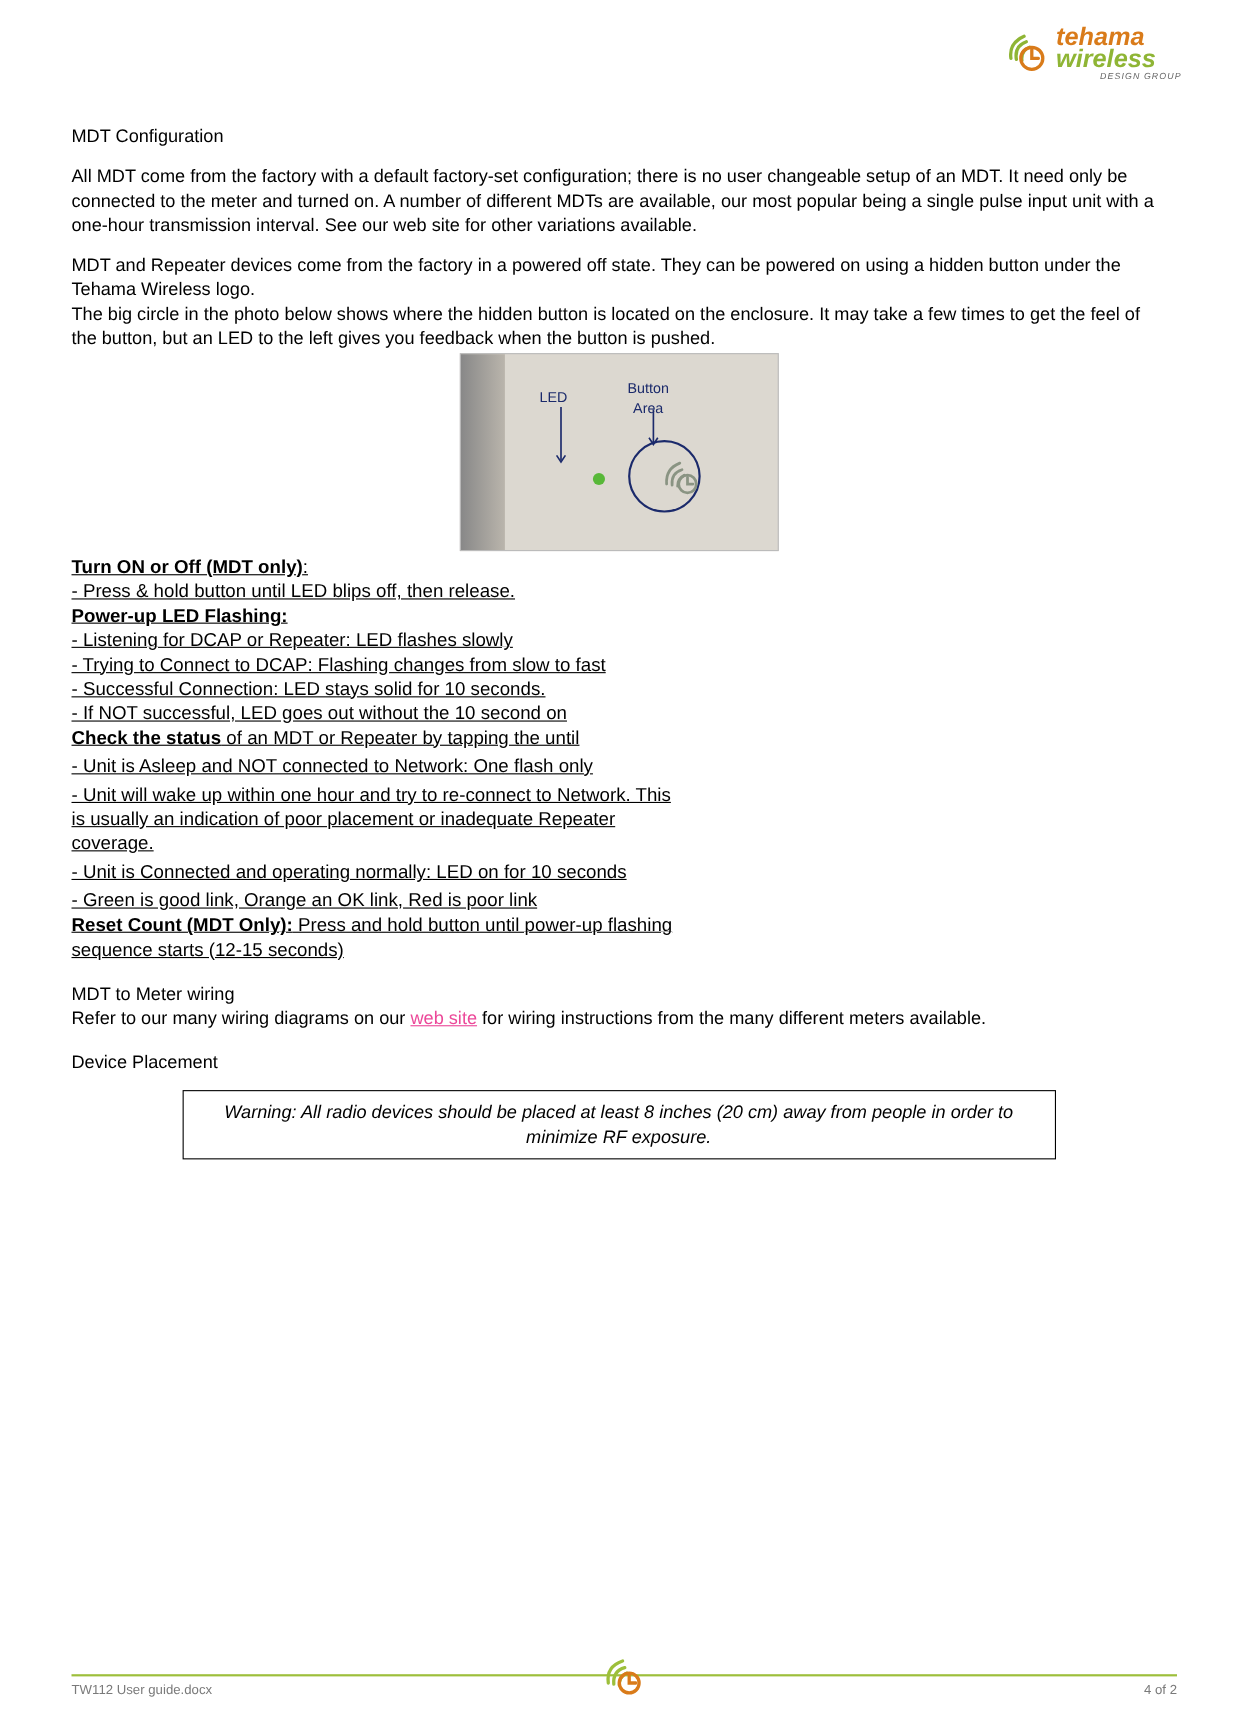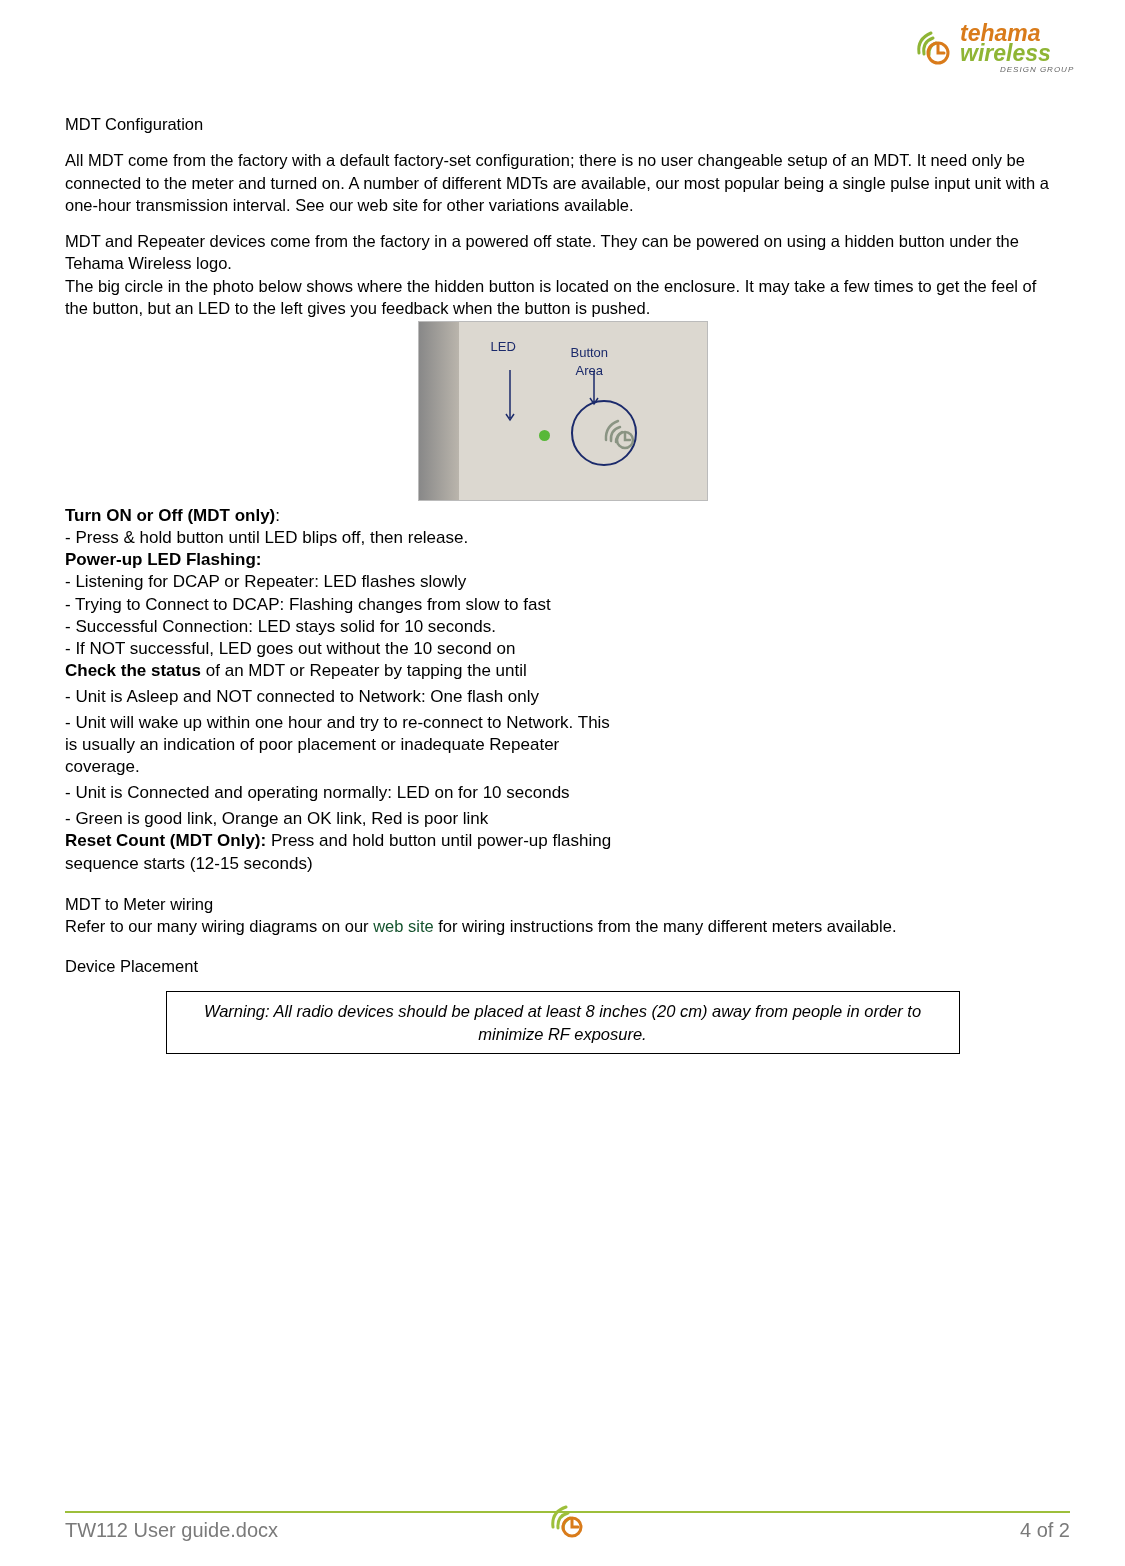--- a/index.html
+++ b/index.html
@@ -45,36 +45,36 @@
     position:absolute;font-size:13px;color:#1b2a6b;font-family:Arial,sans-serif;
   }
   .led-dot {
     position:absolute;width:11px;height:11px;border-radius:50%;
     background:#58b838;left:120px;top:108px;
   }
   .swirl {
     position:absolute;left:183px;top:92px;width:38px;height:38px;
     color:#7a8572;display:flex;align-items:center;justify-content:center;
   }
-  .arial-block { font-family: Arial, Helvetica, sans-serif; font-size: 17px; line-height:1.3; }
+  .arial-block { font-family: Arial, Helvetica, sans-serif; font-size: 17px; line-height:1.3;text-decoration:underline; }
   .arial-block .bold { font-weight: bold; }
   .dash-line { margin:0; }
-  .link { color:#14532d; cursor:pointer; }
+  .link { color:#ec4899; text-decoration:underline; cursor:pointer; }
   .warning-box {
     border:1.5px solid #000;
     width:760px;
     margin:10px auto 0 auto;
     padding:8px 16px;
     text-align:center;
     font-style:italic;
   }
   .footer {
     position:absolute;
     bottom:22px;left:65px;right:55px;
-    font-size:20px;color:#7a7a7a;
+    font-size:12px;color:#7a7a7a;
     display:flex;align-items:flex-start;justify-content:space-between;
     border-top:2px solid #9dbf3b;
     padding-top:4px;
   }
   .footer-center {
     position:absolute;left:50%;transform:translateX(-50%);bottom:-2px;
   }
   .swirl-small { width:40px;height:40px;display:inline-block; }
 </style>
 </head>
@@ -97,21 +97,21 @@
 
   <div class="h-section">MDT Configuration</div>
 
   <p>All MDT come from the factory with a default factory-set configuration; there is no user changeable setup of an MDT.  It need only be connected to the meter and turned on.  A number of different MDTs are available, our most popular being a single pulse input unit with a one-hour transmission interval.  See our web site for other variations available.</p>
 
   <p style="margin-bottom:0">MDT and Repeater devices come from the factory in a powered off state.  They can be powered on using a hidden button under the Tehama Wireless logo.</p>
   <p style="margin-bottom:2px">The big circle in the photo below shows where the hidden button is located on the enclosure.  It may take a few times to get the feel of the button, but an LED to the left gives you feedback when the button is pushed.</p>
 
   <div class="device-photo">
     <div class="photo-edge"></div>
-    <div class="photo-label" style="left:72px;top:16px">LED</div>
+    <div class="photo-label" style="left:72px;top:30px">LED</div>
     <div class="photo-label" style="left:152px;top:22px;text-align:center;white-space:pre">Button
 Area</div>
     <svg style="position:absolute;left:84px;top:48px" width="14" height="56">
         <path d="M7 0 L7 48 M3 44 L7 50 L11 44" stroke="#1b2a6b" stroke-width="1.5" fill="none"></path>
       </svg>
     <svg style="position:absolute;left:168px;top:50px" width="14" height="40">
         <path d="M7 0 L7 30 M3 26 L7 32 L11 26" stroke="#1b2a6b" stroke-width="1.5" fill="none"></path>
       </svg>
     <div class="led-dot"></div>
     <svg style="position:absolute;left:150px;top:76px" width="70" height="70">

